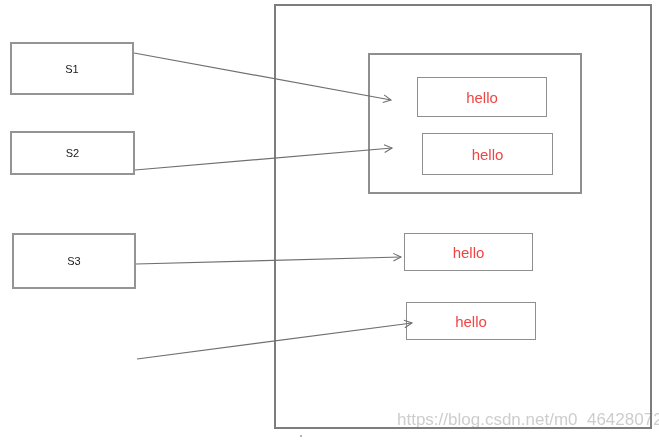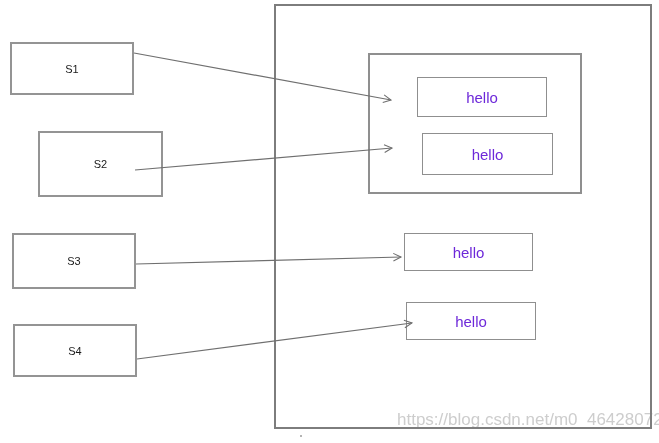--- a/index.html
+++ b/index.html
@@ -34,26 +34,26 @@
     border: 2px solid #8f8f8f;
     background: #ffffff;
   }
   .target {
     border: 1.5px solid #8f8f8f;
     background: #ffffff;
     display: flex;
     align-items: center;
     justify-content: center;
     font-size: 15px;
-    color: #6d28d9;
+    color: #ef4444;
   }
 
   
   #s1 { left: 10px;  top: 42px;  width: 124px; height: 53px; }
-  #s2 { left: 10px;  top: 131px; width: 125px; height: 66px; margin-left: 28px; }
+  #s2 { left: 10px;  top: 131px; width: 125px; height: 44px; }
   #s3 { left: 12px;  top: 233px; width: 124px; height: 56px; }
   #s4 { left: 13px;  top: 324px; width: 124px; height: 53px; }
 
   
   #outer { left: 274px; top: 4px;  width: 378px; height: 425px; }
   #group { left: 368px; top: 53px; width: 214px; height: 141px; }
 
   
   #h1 { left: 417px; top: 77px;  width: 130px; height: 40px; }
   #h2 { left: 422px; top: 133px; width: 131px; height: 42px; }
@@ -97,23 +97,20 @@
 
   <div id="s1" class="abs node">
     <span>S1</span>
   </div>
   <div id="s2" class="abs node">
     <span>S2</span>
   </div>
   <div id="s3" class="abs node">
     <span>S3</span>
   </div>
-  <div id="s4" class="abs node">
-    <span>S4</span>
-  </div>
 
   <div id="h1" class="abs target">
     <span>hello</span>
   </div>
   <div id="h2" class="abs target">
     <span>hello</span>
   </div>
   <div id="h3" class="abs target">
     <span>hello</span>
   </div>

